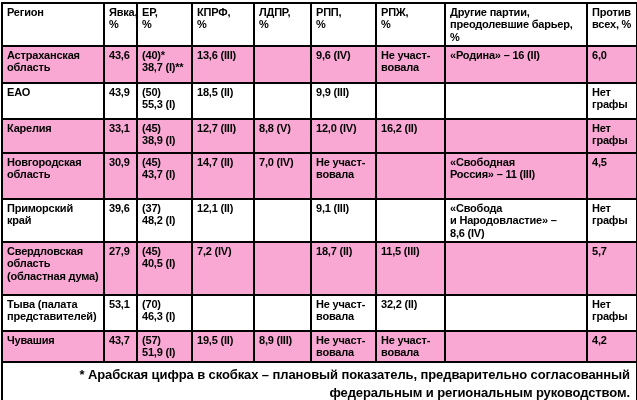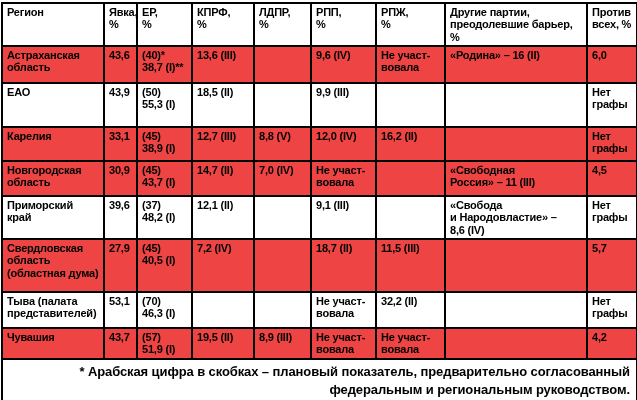--- a/index.html
+++ b/index.html
@@ -25,21 +25,21 @@
     padding: 2px 2px 2px 4px;
     font-weight: bold;
     font-size: 11px;
     line-height: 1.12;
     letter-spacing: -0.2px;
     white-space: pre-line;
     overflow: hidden;
     background: #ffffff;
     color: #000000;
   }
-  tr.alt td { background: #ef4444; }
+  tr.alt td { background: #f9a8d4; }
   td.footnote-cell {
     text-align: right;
     padding: 3px 6px 3px 4px;
     white-space: normal;
   }
   .footnote-line {
     font-size: 13px;
     line-height: 1.45;
     letter-spacing: -0.1px;
   }
@@ -89,21 +89,21 @@
       <td>(40)*
 38,7 (I)**</td>
       <td>13,6 (III)</td>
       <td></td>
       <td>9,6 (IV)</td>
       <td>Не участ-
 вовала</td>
       <td>«Родина» – 16 (II)</td>
       <td>6,0</td>
     </tr>
-    <tr style="height:44px">
+    <tr style="height:36px">
       <td>ЕАО</td>
       <td>43,9</td>
       <td>(50)
 55,3 (I)</td>
       <td>18,5 (II)</td>
       <td></td>
       <td>9,9 (III)</td>
       <td></td>
       <td></td>
       <td>Нет
@@ -115,21 +115,21 @@
       <td>(45)
 38,9 (I)</td>
       <td>12,7 (III)</td>
       <td>8,8 (V)</td>
       <td>12,0 (IV)</td>
       <td>16,2 (II)</td>
       <td></td>
       <td>Нет
 графы</td>
     </tr>
-    <tr class="alt" style="height:35px">
+    <tr class="alt" style="height:46px">
       <td>Новгородская
 область</td>
       <td>30,9</td>
       <td>(45)
 43,7 (I)</td>
       <td>14,7 (II)</td>
       <td>7,0 (IV)</td>
       <td>Не участ-
 вовала</td>
       <td></td>

